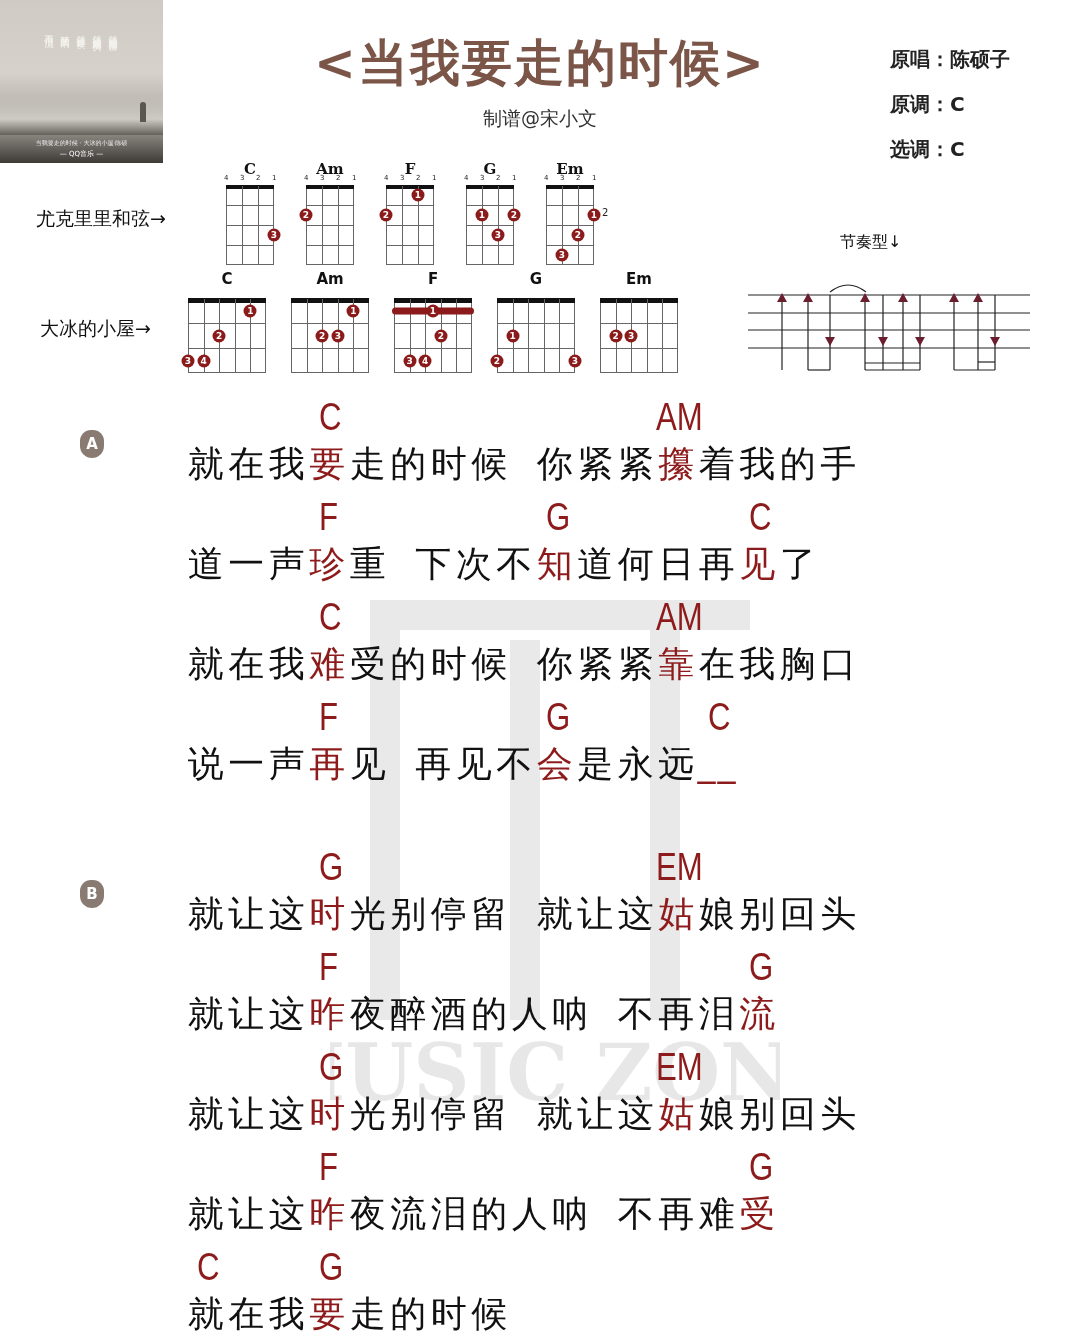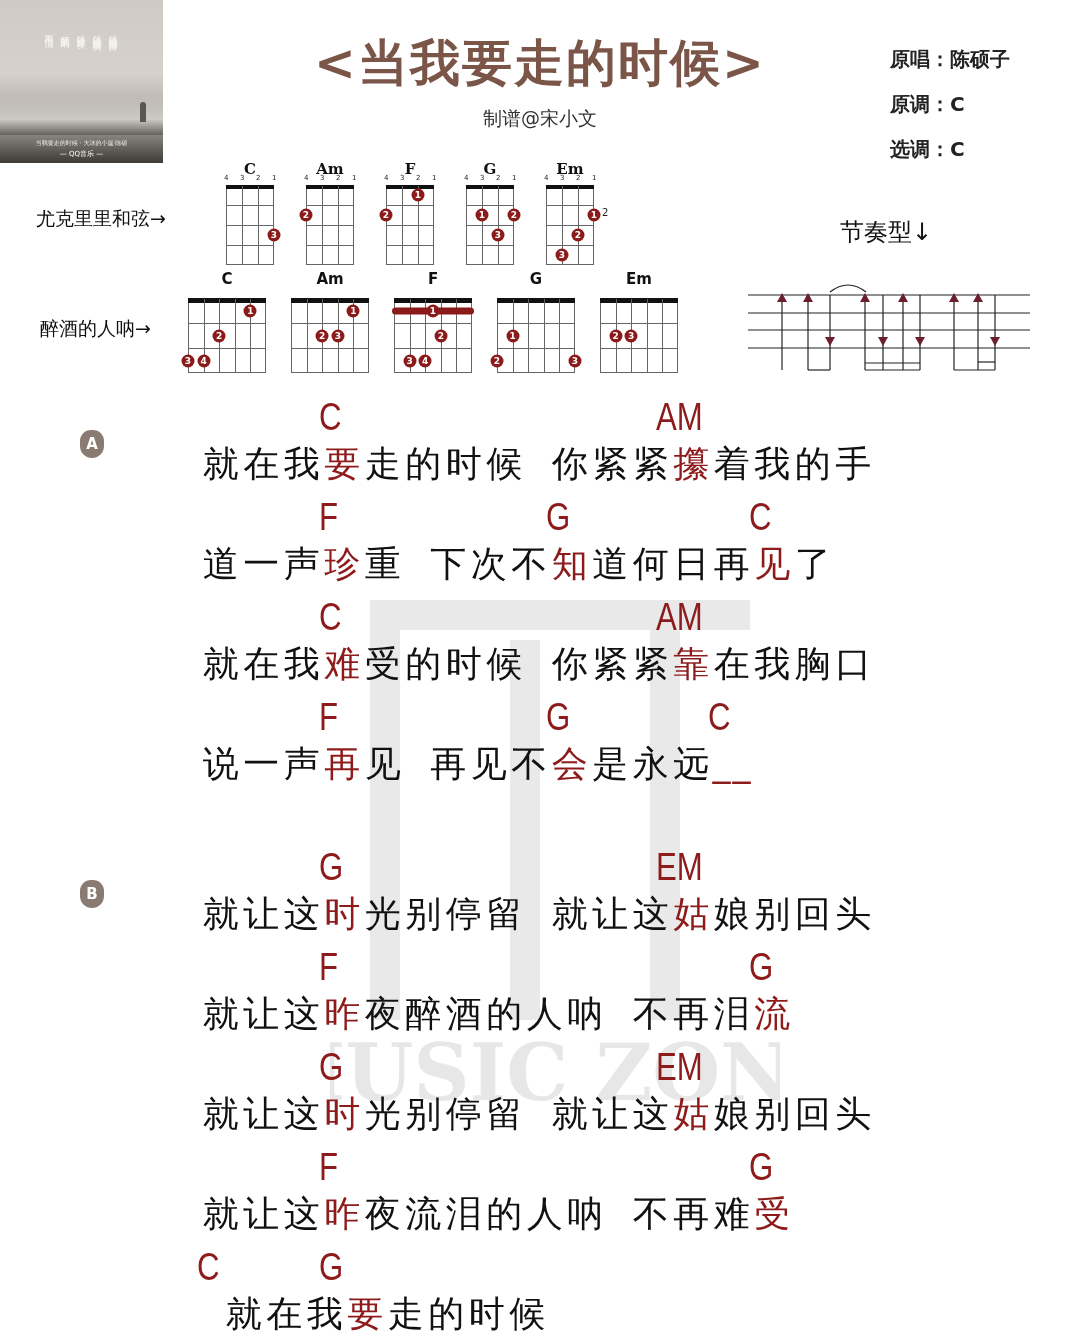--- a/index.html
+++ b/index.html
@@ -36,27 +36,27 @@
   .chord .hline { position: absolute; left: 0; right: 0; height: 1px; background: #666; }
   .dot { position: absolute; width: 13px; height: 13px; border-radius: 50%; background: #8b1a1a;
     color: #fff; font-size: 9px; font-weight: bold; line-height: 13px; text-align: center; transform: translate(-50%,-50%); }
   .strnum { position: absolute; font-size: 7px; color: #222; }
   .barre { position: absolute; height: 7px; background: #8b1a1a; border-radius: 4px; transform: translateY(-50%); }
 
   .uke .name { font-size: 15px; font-family: "DejaVu Serif", serif; }
   .gtr .name { font-size: 15px; }
 
   
-  .rhythm-title { position: absolute; left: 840px; top: 216px; font-size: 24px; }
+  .rhythm-title { position: absolute; left: 840px; top: 232px; font-size: 16px; }
   .rhythm { position: absolute; left: 748px; top: 280px; width: 282px; height: 100px; }
 
   
   .section-badge { position: absolute; width: 24px; height: 28px; border-radius: 11px 11px 12px 12px;
     background: #8a7b72; color: #fff; font-size: 15px; font-weight: bold; text-align: center; line-height: 28px; }
-  .lyric-line { position: absolute; left: 201px; font-size: 36px; letter-spacing: 1px; white-space: nowrap; color: #111; height: 44px; }
+  .lyric-line { position: absolute; left: 186px; font-size: 36px; letter-spacing: 1px; white-space: nowrap; color: #111; height: 44px; }
   .lyric-line .ch { display: inline-block; width: 40.5px; text-align: center; }
   .lyric-line .ch.hl { color: #8e1b1b; }
   .lyric-line .ch.sp { width: 25px; }
   .chord-mark { position: absolute; font-size: 38px; color: #8e1b1b; font-family: "Liberation Sans", sans-serif; font-weight: normal; transform: scaleX(0.82); transform-origin: left; }
 
   .watermark { position: absolute; left: 330px; top: 580px; width: 450px; height: 620px; opacity: 0.12; pointer-events: none; }
 </style>
 </head>
 <body>
 
@@ -85,21 +85,21 @@
 <div class="title">&lt;当我要走的时候&gt;</div>
 <div class="subtitle">制谱@宋小文</div>
 
 <div class="meta">
   <div><span>原唱：</span><span>陈硕子</span></div>
   <div><span>原调：</span><span>C</span></div>
   <div><span>选调：</span><span>C</span></div>
 </div>
 
 <div class="row-label" style="left:36px; top:206px;">尤克里里和弦→</div>
-<div class="row-label" style="left:40px; top:316px;">醉酒的人呐→</div>
+<div class="row-label" style="left:40px; top:316px;">大冰的小屋→</div>
 
 <div id="uke-row">
     <div class="chord uke" style="left: 226px; top: 160px; width: 48px; height: 115px;">
       <div class="name">C</div>
       <div class="strnum" style="left: -2px; top: 14px;">4</div>
       <div class="strnum" style="left: 14px; top: 14px;">3</div>
       <div class="strnum" style="left: 30px; top: 14px;">2</div>
       <div class="strnum" style="left: 46px; top: 14px;">1</div>
       <div class="grid" style="left: 0px; top: 25px; width: 48px; height: 80px;">
         <div class="nut" style="height: 4px;"></div>
@@ -322,16 +322,16 @@
     <div class="chord-mark" style="left: 655.5px; top: 846px;">EM</div>
     <div class="lyric-line" style="top: 990px;"><span class="ch">就</span><span class="ch">让</span><span class="ch">这</span><span class="ch hl">昨</span><span class="ch">夜</span><span class="ch">醉</span><span class="ch">酒</span><span class="ch">的</span><span class="ch">人</span><span class="ch">呐</span><span class="ch sp"> </span><span class="ch">不</span><span class="ch">再</span><span class="ch">泪</span><span class="ch hl">流</span></div>
     <div class="chord-mark" style="left: 318.5px; top: 946px;">F</div>
     <div class="chord-mark" style="left: 748.5px; top: 946px;">G</div>
     <div class="lyric-line" style="top: 1090px;"><span class="ch">就</span><span class="ch">让</span><span class="ch">这</span><span class="ch hl">时</span><span class="ch">光</span><span class="ch">别</span><span class="ch">停</span><span class="ch">留</span><span class="ch sp"> </span><span class="ch">就</span><span class="ch">让</span><span class="ch">这</span><span class="ch hl">姑</span><span class="ch">娘</span><span class="ch">别</span><span class="ch">回</span><span class="ch">头</span></div>
     <div class="chord-mark" style="left: 318.5px; top: 1046px;">G</div>
     <div class="chord-mark" style="left: 655.5px; top: 1046px;">EM</div>
     <div class="lyric-line" style="top: 1190px;"><span class="ch">就</span><span class="ch">让</span><span class="ch">这</span><span class="ch hl">昨</span><span class="ch">夜</span><span class="ch">流</span><span class="ch">泪</span><span class="ch">的</span><span class="ch">人</span><span class="ch">呐</span><span class="ch sp"> </span><span class="ch">不</span><span class="ch">再</span><span class="ch">难</span><span class="ch hl">受</span></div>
     <div class="chord-mark" style="left: 318.5px; top: 1146px;">F</div>
     <div class="chord-mark" style="left: 748.5px; top: 1146px;">G</div>
-    <div class="lyric-line" style="top: 1290px; margin-left: 23px;"><span class="ch">就</span><span class="ch">在</span><span class="ch">我</span><span class="ch hl">要</span><span class="ch">走</span><span class="ch">的</span><span class="ch">时</span><span class="ch">候</span></div>
+    <div class="lyric-line" style="top: 1290px;"><span class="ch">就</span><span class="ch">在</span><span class="ch">我</span><span class="ch hl">要</span><span class="ch">走</span><span class="ch">的</span><span class="ch">时</span><span class="ch">候</span></div>
     <div class="chord-mark" style="left: 318.5px; top: 1246px;">G</div>
     <div class="chord-mark" style="left: 197px; top: 1246px;">C</div>
   </div>
 
 </body></html>

